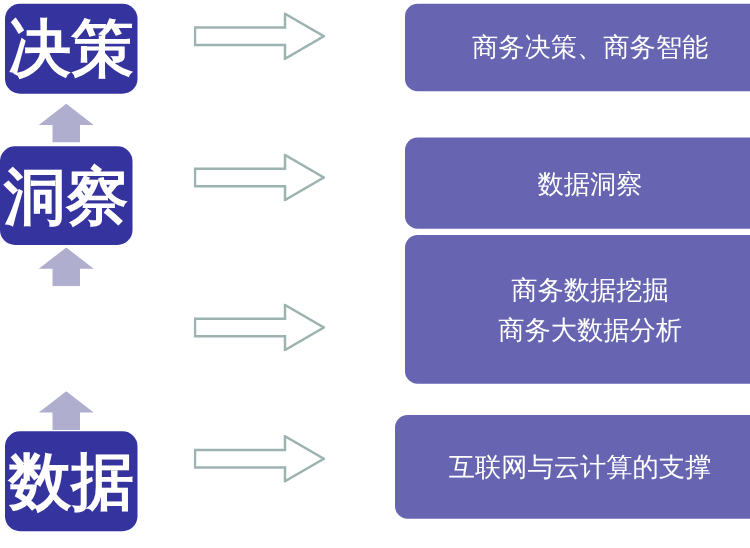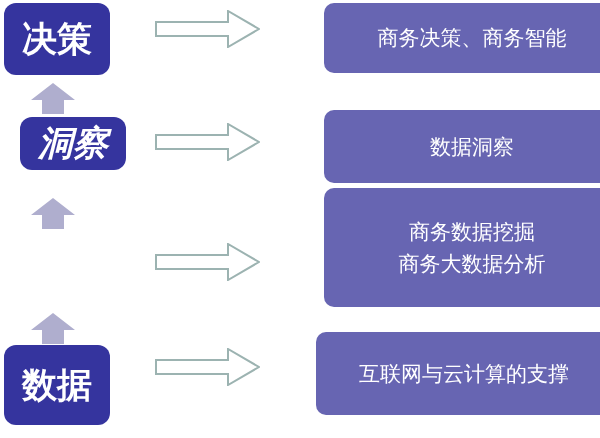--- a/index.html
+++ b/index.html
@@ -14,21 +14,21 @@
     height: 438px;
     background: var(--background, #FFFFFF);
     overflow: hidden;
   }
   .abs { position: absolute; }
   .stage-box {
     background: var(--stage-box, #35349E);
     border-radius: 12px;
     color: var(--text, #FFFFFF);
     font-weight: 700;
-    font-size: 35px;
+    font-size: 50px;
     display: flex;
     align-items: center;
     justify-content: center;
     line-height: 1;
   }
   .detail-box {
     background: var(--detail-box, #6765B2);
     border-radius: 10px;
     color: var(--text, #FFFFFF);
     font-size: 21px;
@@ -43,21 +43,21 @@
 </style>
 </head>
 <body>
 
 <div class="canvas">
 
   <div class="abs stage-box" style="left:4px; top:3px; width:106px; height:72px;">
     <span>决策</span>
   </div>
 
-  <div class="abs stage-box" style="left:20px; top:117px; width:106px; height:53px;font-style:italic;">
+  <div class="abs stage-box" style="left:0; top:117px; width:106px; height:79px;">
     <span>洞察</span>
   </div>
 
 
   <div class="abs stage-box" style="left:4px; top:345px; width:106px; height:80px;">
     <span>数据</span>
   </div>
 
   <div class="abs" style="left:31px; top:83px; width:44px; height:31px;">
     <svg class="icon-svg" viewBox="0 0 44 31" preserveAspectRatio="none">

